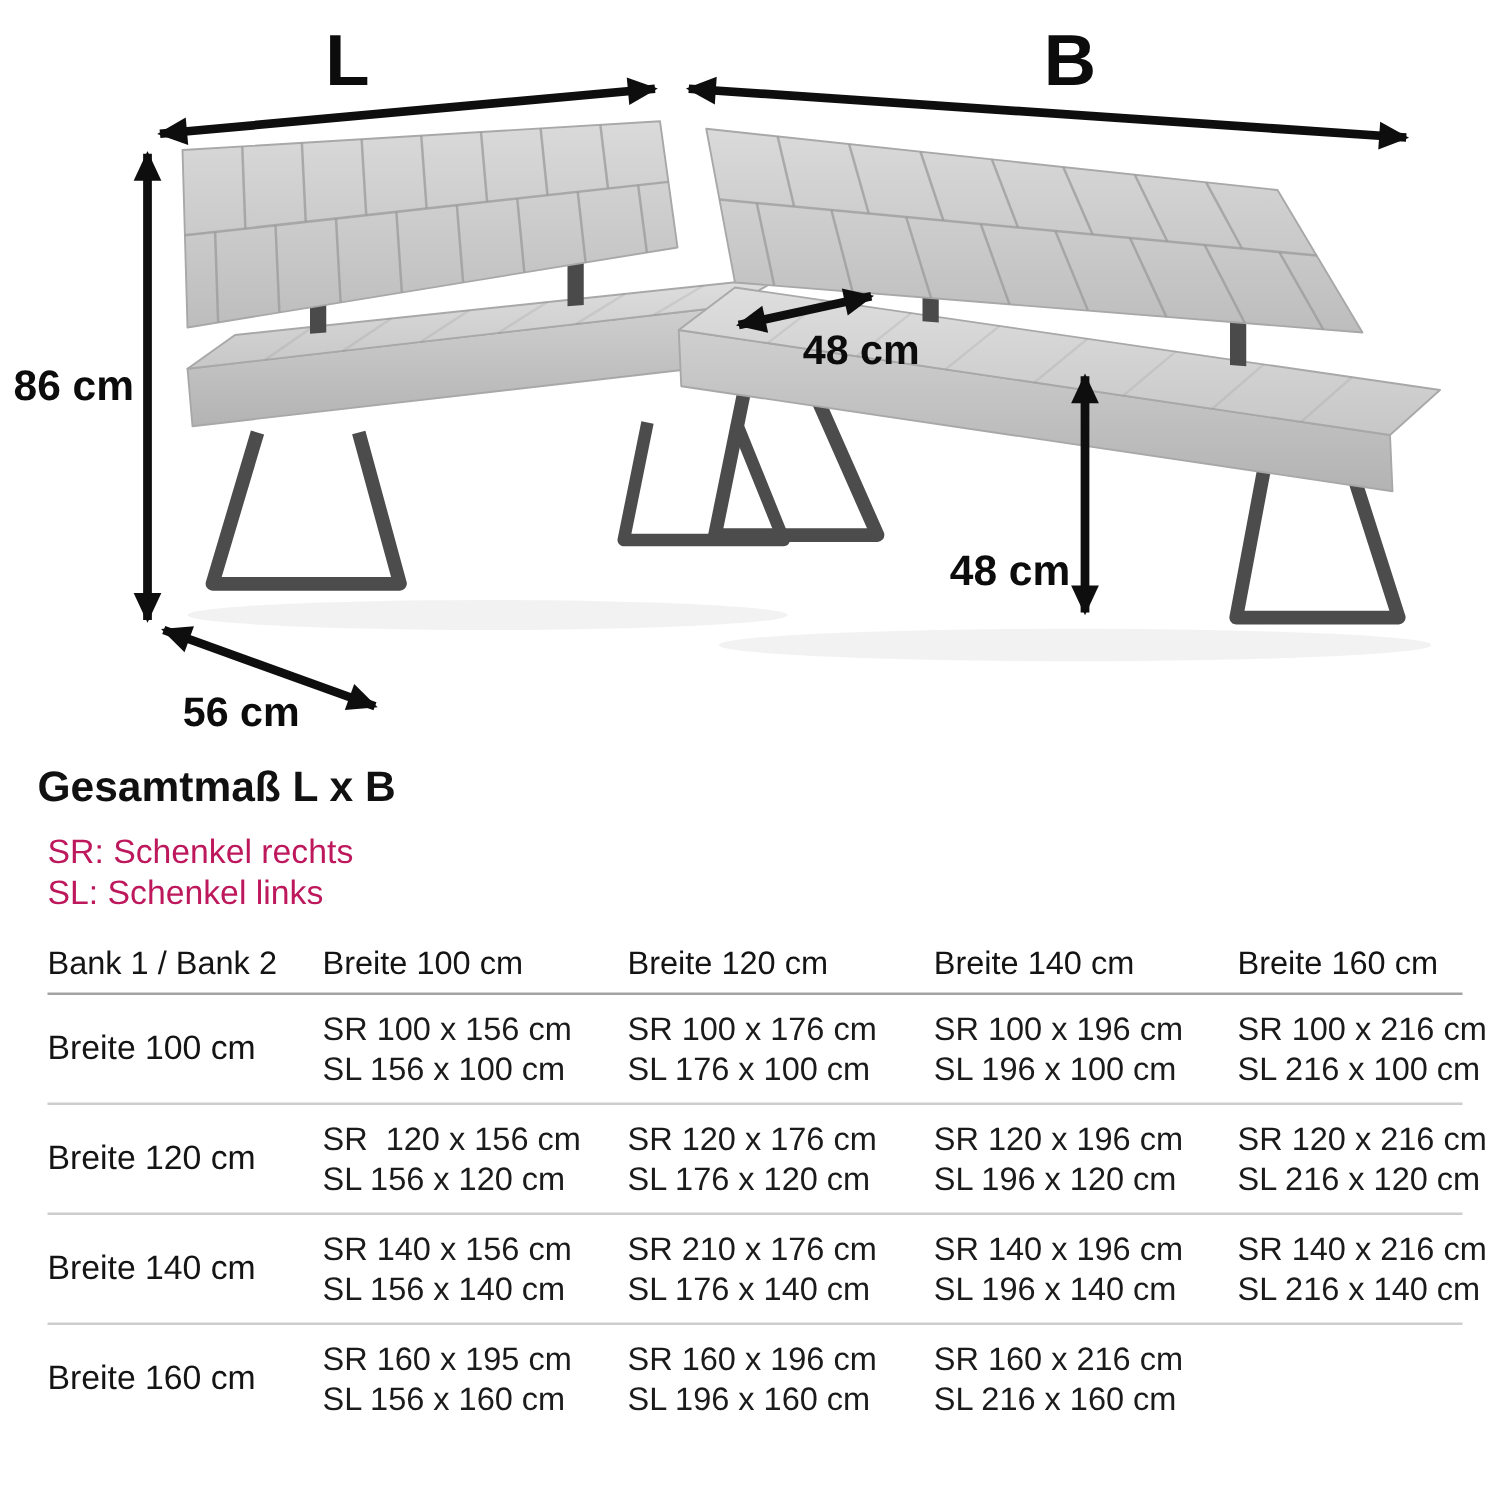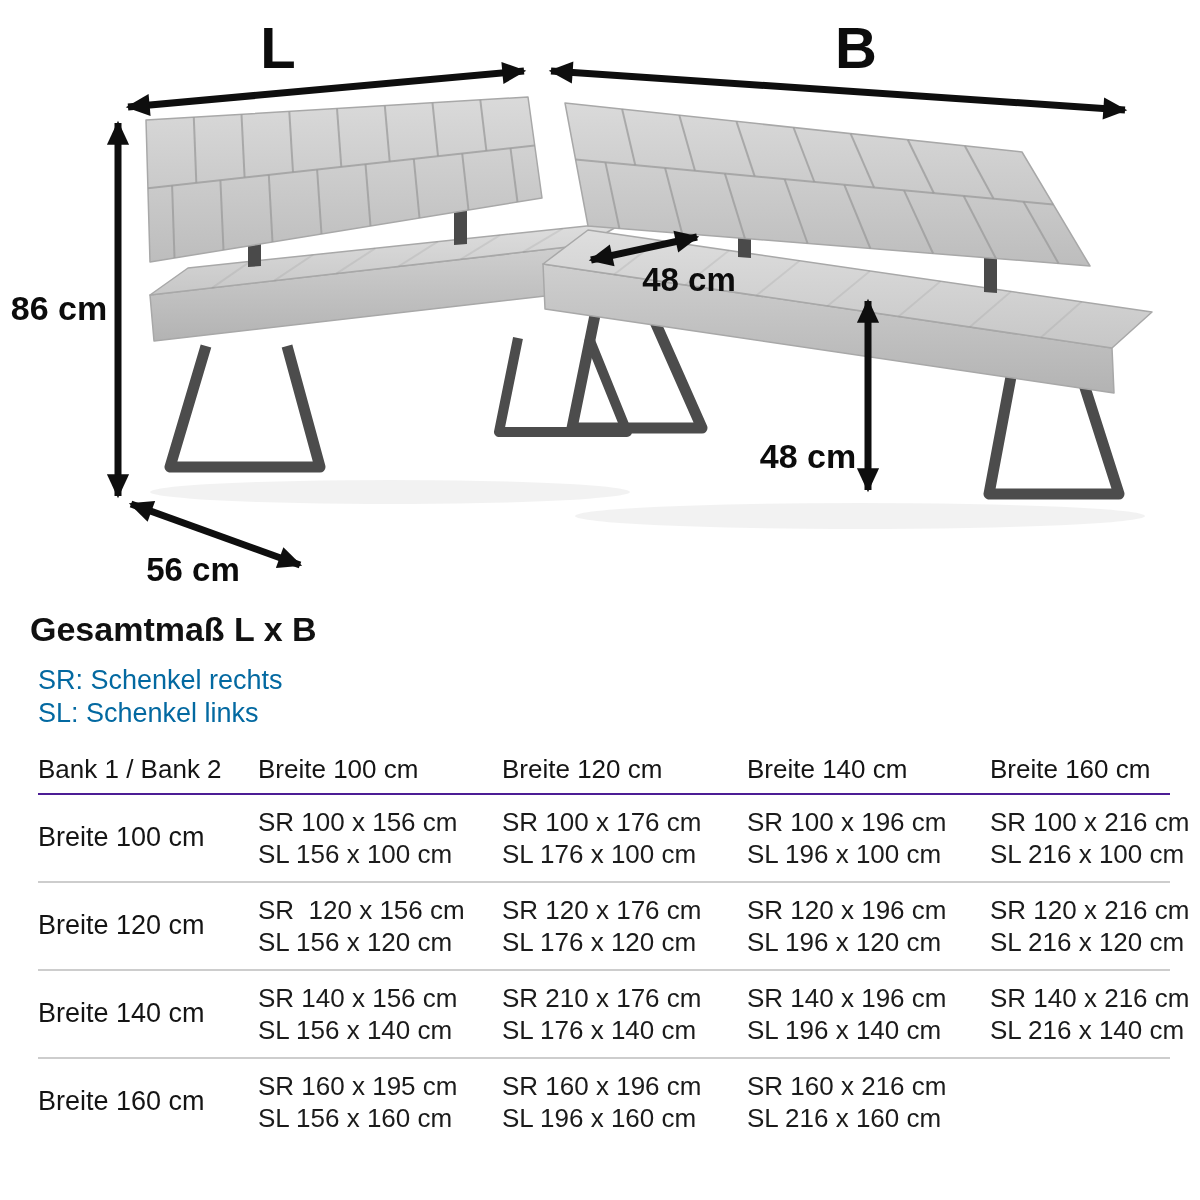--- a/index.html
+++ b/index.html
@@ -15,28 +15,28 @@
   .leg.thin{stroke-width:10;}
   .cushion{stroke:#a8a8a8;stroke-width:1.5;stroke-linejoin:round;}
   .seam{stroke:#9b9b9b;stroke-width:2;opacity:.75;}
   .seatseam{stroke:#8a8a8a;stroke-width:2;opacity:.18;}
   .post{fill:#4a4a4a;}
 
   .info{position:relative;}
   .section-title{
     margin:4px 0 0 30px;font-size:34px;font-weight:bold;line-height:1.25;color:#111;
   }
-  .legend{margin:13px 0 0 38px;font-size:27px;line-height:33px;color:#0369a1;}
+  .legend{margin:13px 0 0 38px;font-size:27px;line-height:33px;color:#be185d;}
   .dim-table{margin:24px 30px 0 38px;}
   .tr{
     display:grid;
     grid-template-columns:220px 244px 245px 243px 1fr;
     border-bottom:2px solid #cdcdcd;
   }
-  .tr.head{border-bottom:2px solid #4c1d95;}
+  .tr.head{border-bottom:2px solid #a3a3a3;}
   .tr:last-child{border-bottom:none;}
   .th{
     font-size:26px;color:#141414;
     padding:0 0 8px 0;align-self:end;white-space:pre;
   }
   .row-label{
     font-size:27px;align-self:center;white-space:pre;color:#141414;
   }
   .tr.body{height:86px;}
   .cell{padding-top:11px;}

